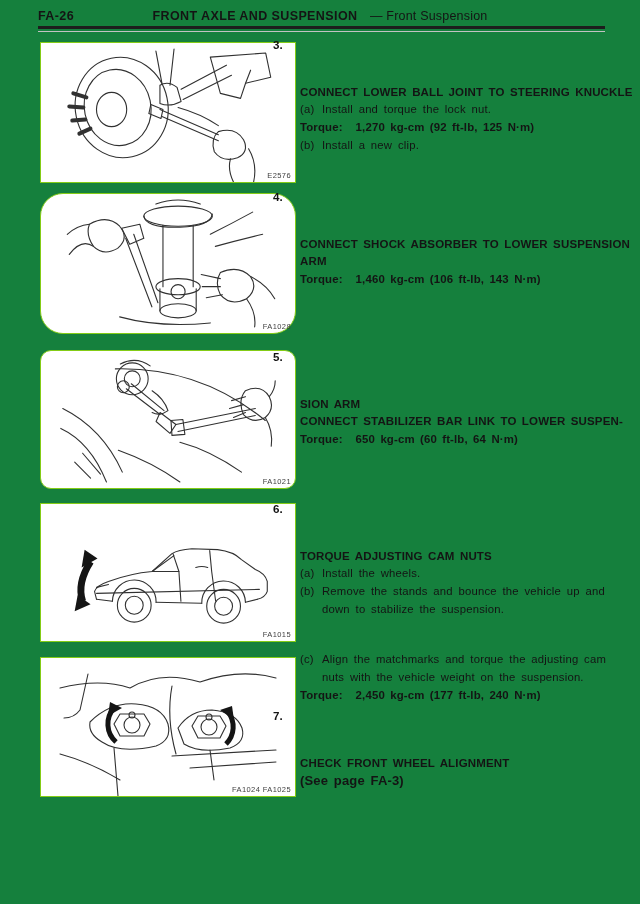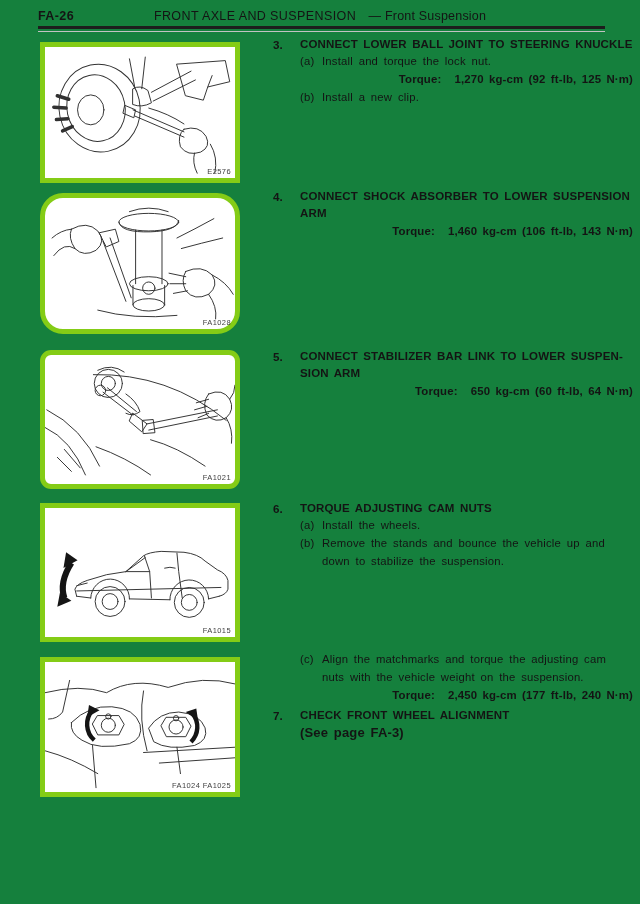--- a/index.html
+++ b/index.html
@@ -4,39 +4,39 @@
 <style>
   html,body{margin:0;padding:0;background:#e8e8e8;}
   .page{
     position:relative;width:640px;height:904px;margin:0 auto;
     background:#15803d;color:#141414;overflow:hidden;
     font-family:"Liberation Sans","DejaVu Sans",sans-serif;
   }
   
   .hdr-code{position:absolute;left:38px;top:9px;font-size:12.5px;font-weight:bold;letter-spacing:.4px;}
   .hdr-title{position:absolute;left:0;right:0;top:9px;text-align:center;font-size:12.5px;white-space:nowrap;}
-  .hdr-title .b{font-weight:normal;letter-spacing:.4px;}
+  .hdr-title .b{font-weight:bold;letter-spacing:.4px;}
   .hdr-title .r{font-weight:normal;margin-left:9px;letter-spacing:.2px;}
   .hdr-rule{position:absolute;left:38px;width:567px;top:26px;height:3px;background:#1d1d1d;}
   .hdr-rule2{position:absolute;left:38px;width:567px;top:31px;height:1px;background:#c2c2c2;}
   
-  .figure{position:absolute;left:40px;width:200px;border:5px solid #84cc16;background:#fff;box-sizing:border-box;}
+  .figure{position:absolute;left:40px;width:256px;border:1px solid #84cc16;background:#fff;box-sizing:border-box;}
   .figure svg{display:block;width:100%;height:100%;}
   .figcode{position:absolute;right:4px;bottom:2px;font-size:7.5px;color:#404040;letter-spacing:.4px;}
   .art{stroke:#313131;stroke-width:1.1;fill:none;stroke-linecap:round;stroke-linejoin:round;}
   .artfill{fill:#151515;stroke:none;}
   
   .step{position:absolute;left:273px;width:360px;}
   .hrow{display:flex;}
   .snum{flex:0 0 27px;font-size:11.6px;font-weight:bold;line-height:17.4px;}
-  .stitle{font-size:11.5px;font-weight:bold;line-height:17.4px;letter-spacing:.15px;word-spacing:2px;white-space:nowrap;}
+  .stitle{font-size:11.5px;font-weight:bold;line-height:17.4px;letter-spacing:.15px;word-spacing:2px;white-space:nowrap;margin-top:48px;}
   .sub{display:flex;margin-left:27px;font-size:11.3px;line-height:17.8px;letter-spacing:.2px;word-spacing:2.4px;}
   .sublab{flex:0 0 22px;}
   .subtxt{width:307px;}
-  .torque{margin-left:27px;font-size:11.4px;font-weight:bold;line-height:17.8px;letter-spacing:.15px;word-spacing:2px;text-align:right;}
+  .torque{margin-left:27px;font-size:11.4px;font-weight:bold;line-height:17.8px;letter-spacing:.15px;word-spacing:2px;}
   .torque .val{margin-left:13px;}
   .ssub{margin-left:27px;font-size:13px;font-weight:bold;line-height:17.4px;letter-spacing:.15px;word-spacing:2px;}
 </style>
 </head>
 <body>
 
 <div class="page">
 
   <div class="hdr-code">FA-26</div>
   <div class="hdr-title">
@@ -195,22 +195,22 @@
     </div>
     <div class="torque">
       <span>Torque:</span><span class="val">1,460 kg-cm (106 ft-lb, 143 N·m)</span>
     </div>
   </div>
 
   <div class="step" style="top:348px;">
     <div class="hrow">
       <span class="snum">5.</span>
       <span class="stitle">
+        <div>SION ARM</div>
         <div>CONNECT STABILIZER BAR LINK TO LOWER SUSPEN-</div>
-        <div>SION ARM</div>
       </span>
     </div>
     <div class="torque">
       <span>Torque:</span><span class="val">650 kg-cm (60 ft-lb, 64 N·m)</span>
     </div>
   </div>
 
   <div class="step" style="top:500px;">
     <div class="hrow">
       <span class="snum">6.</span>

